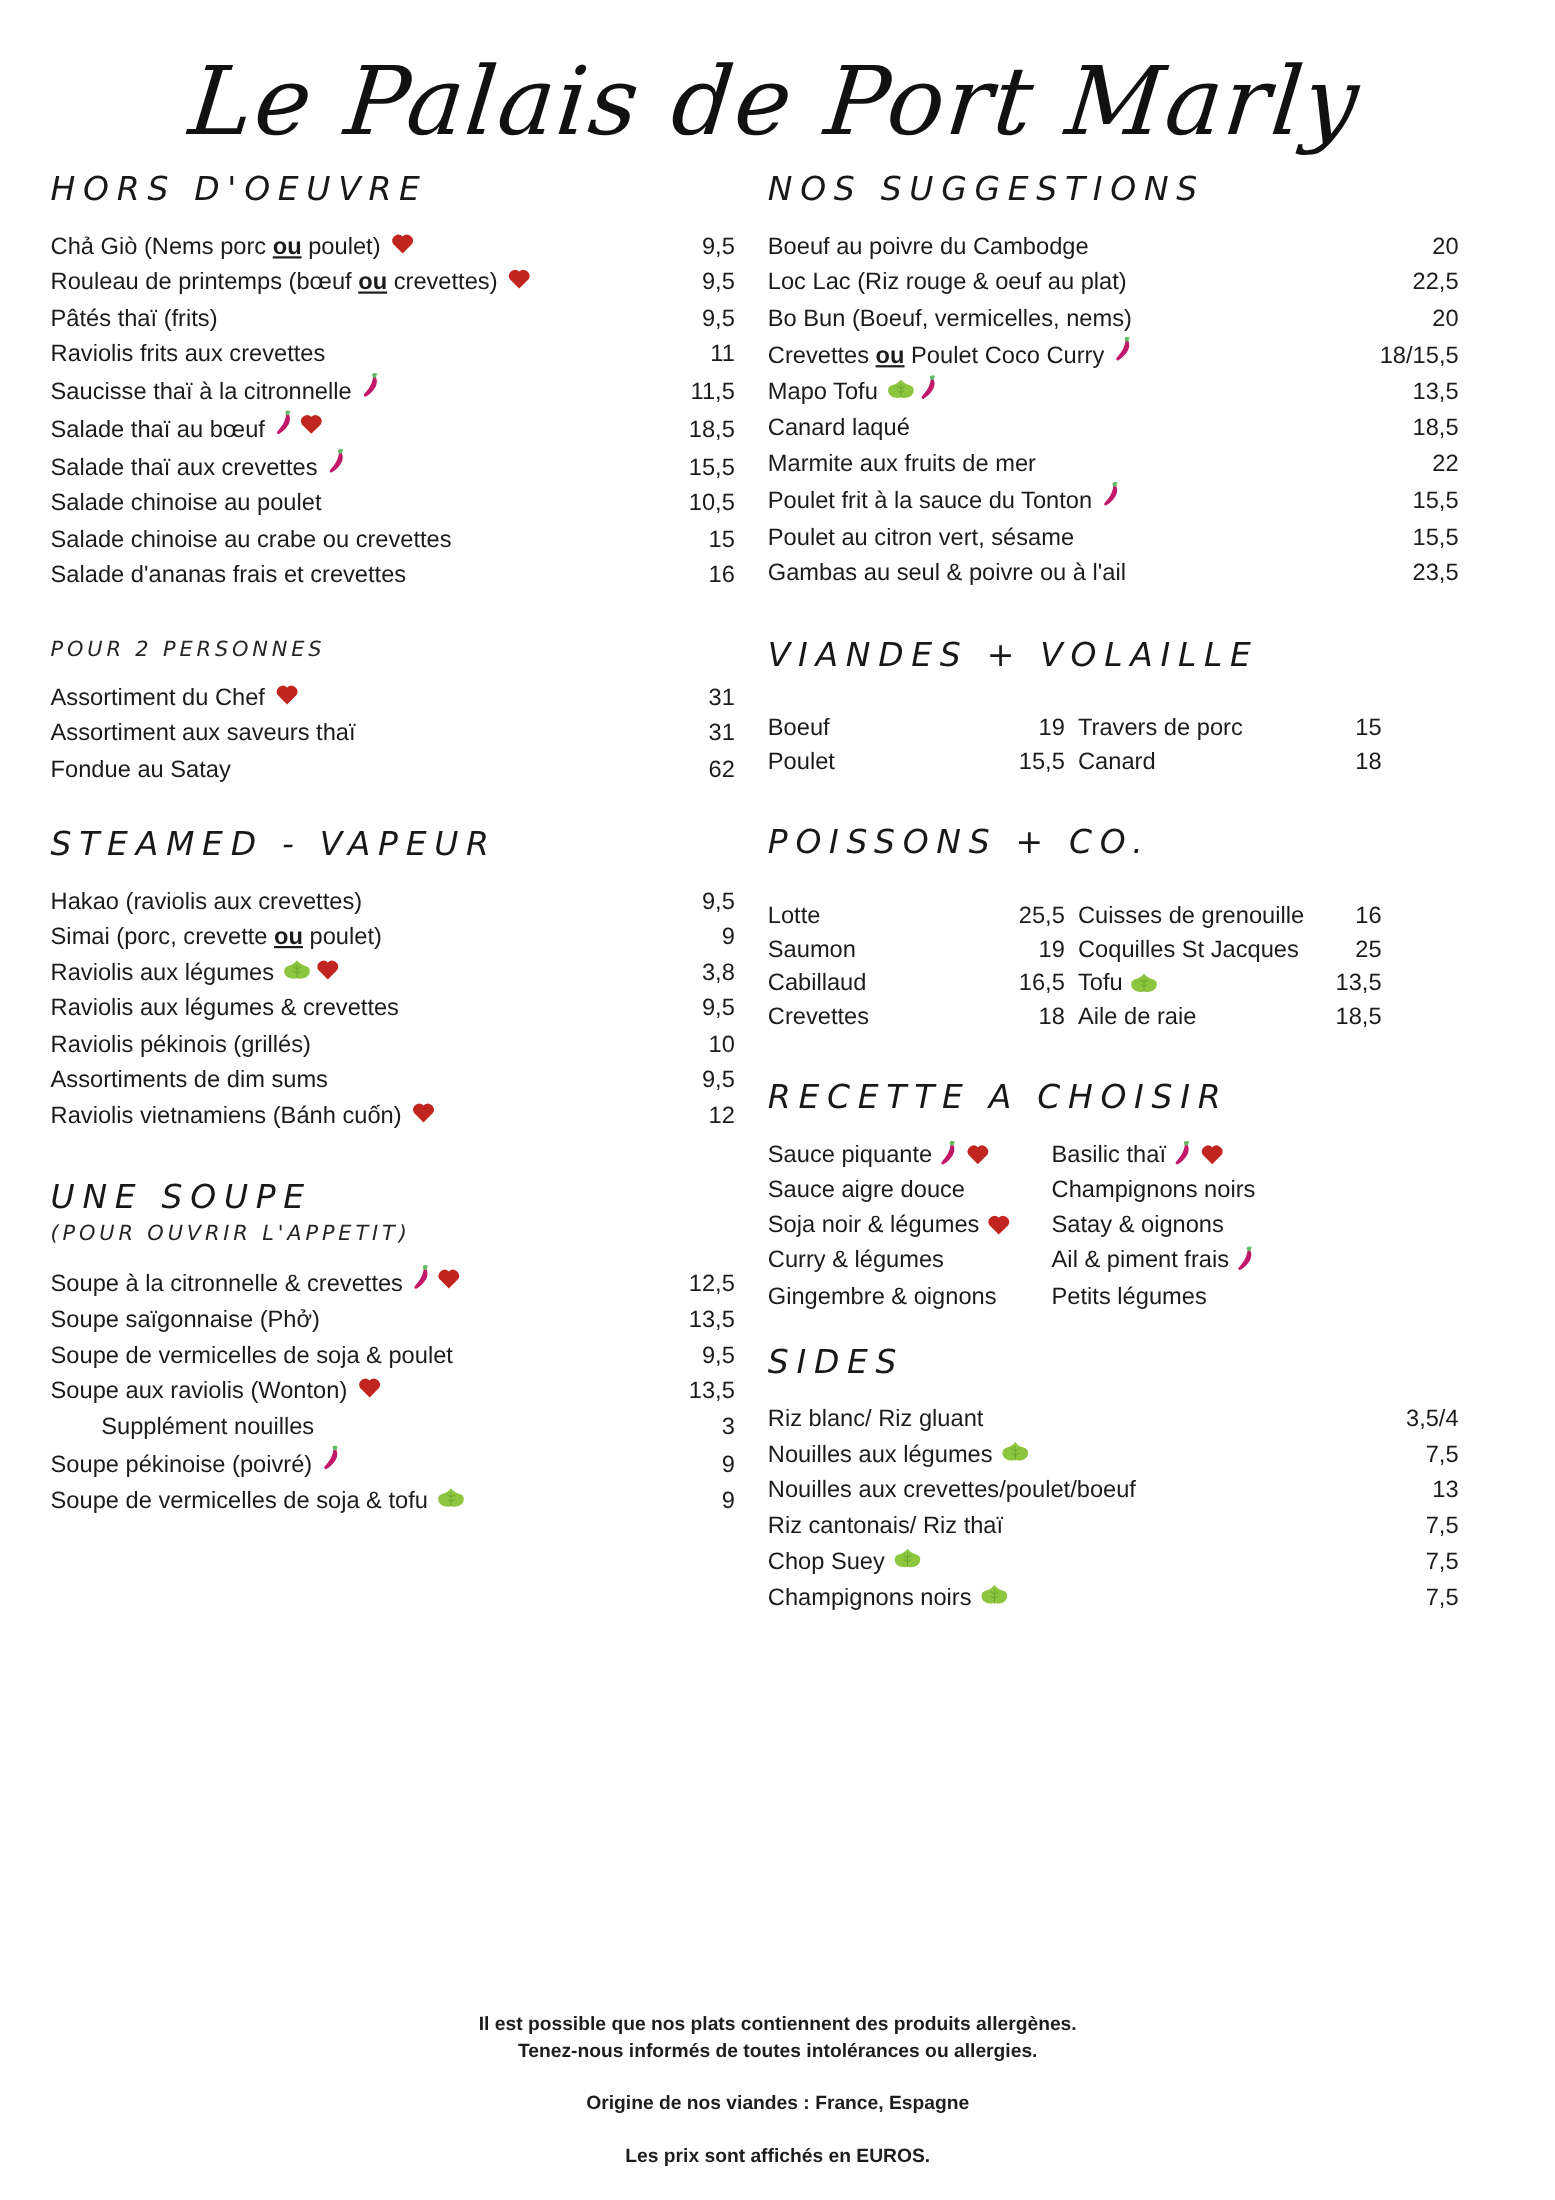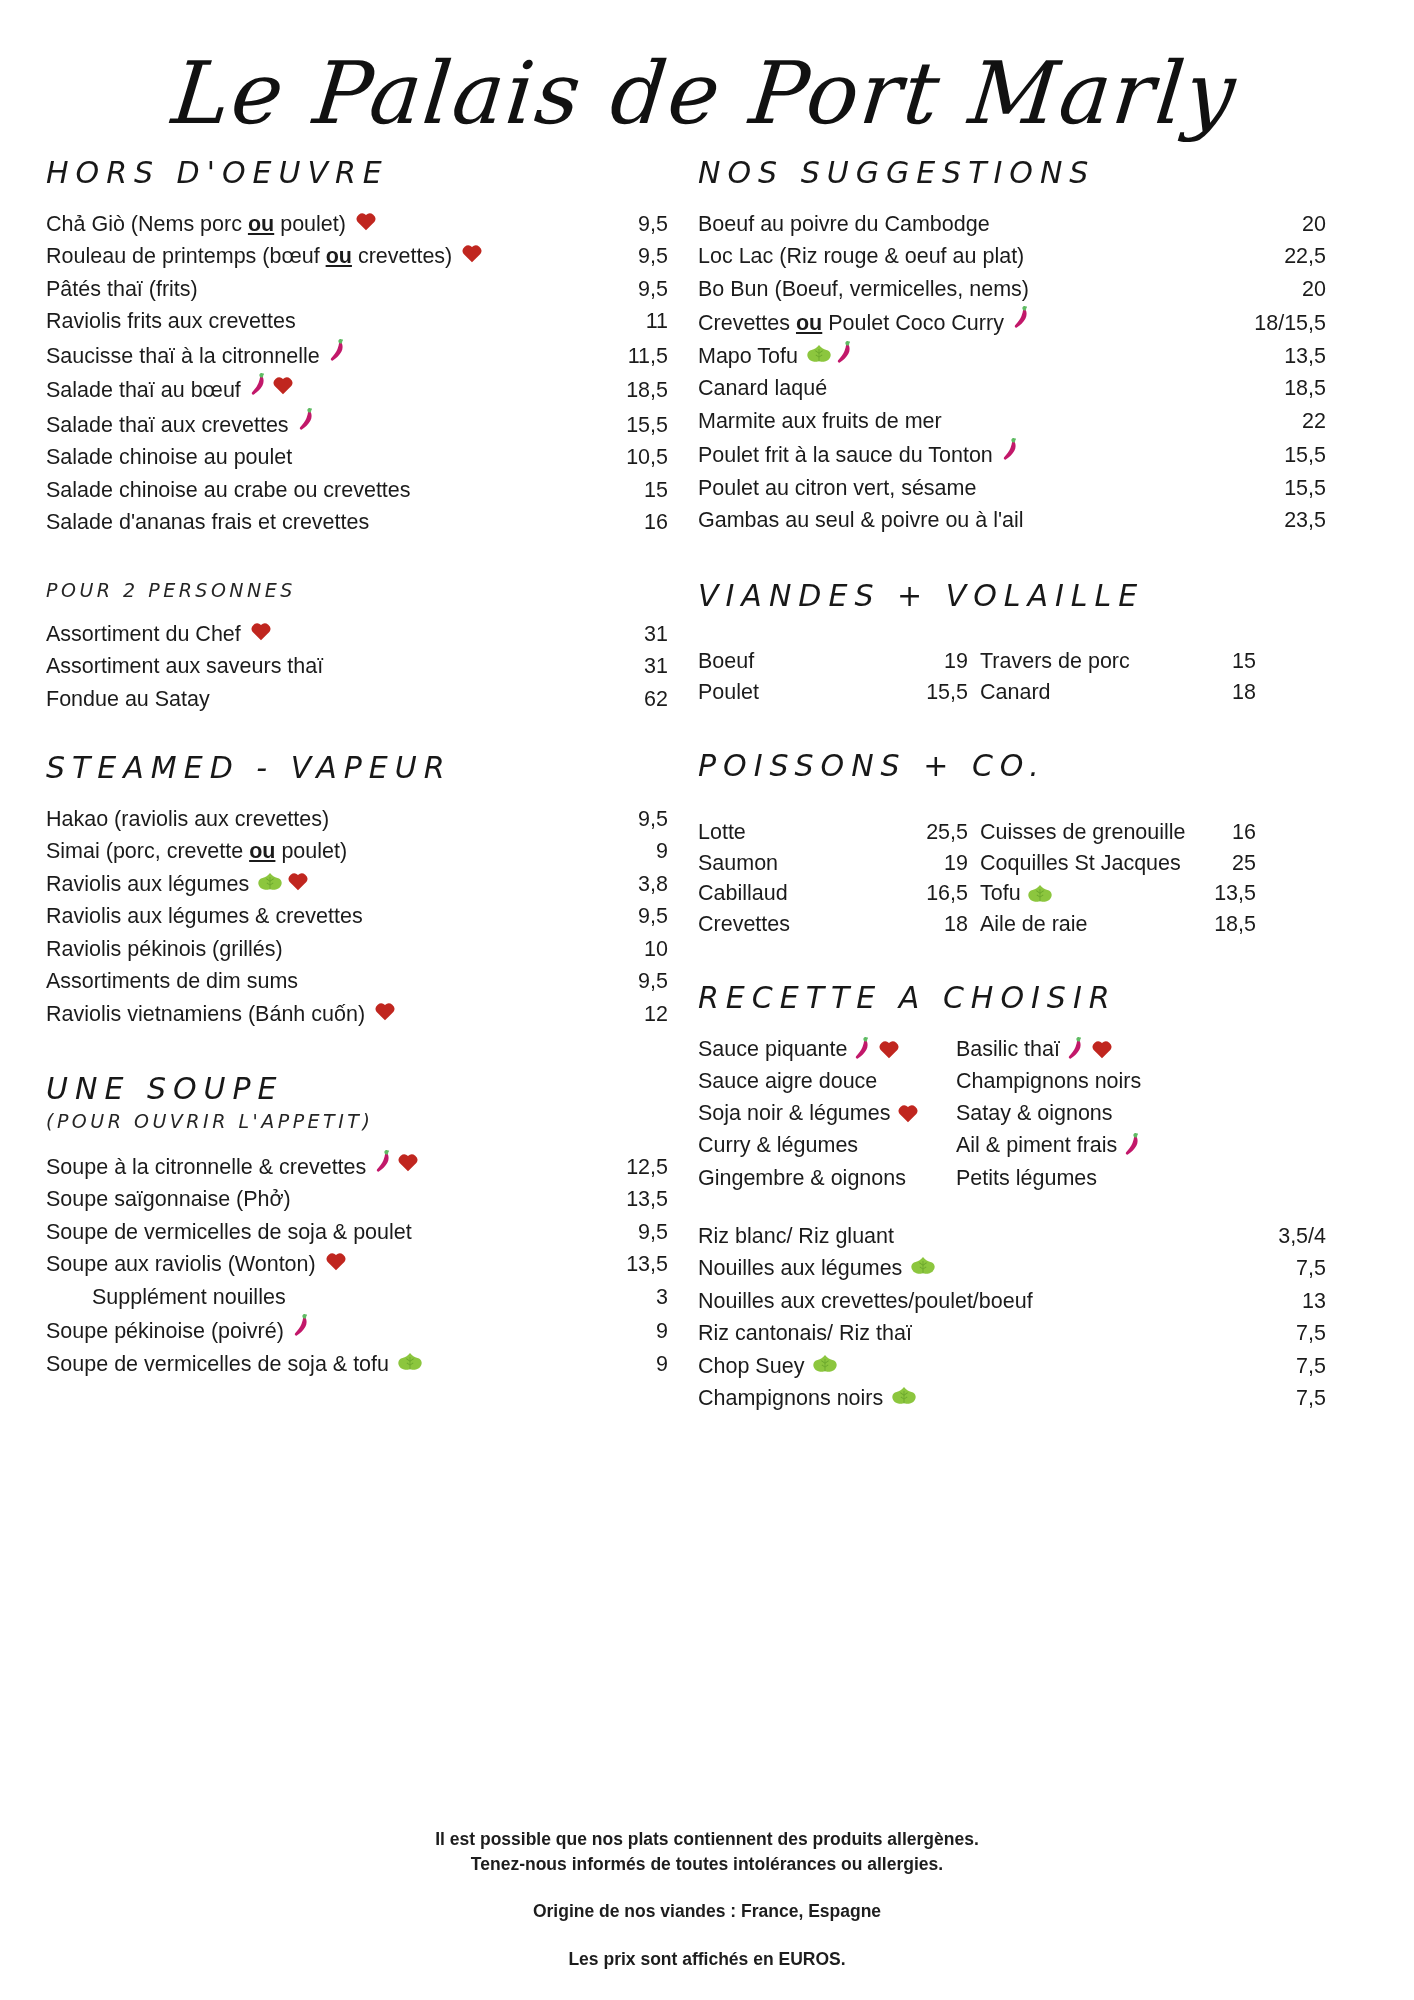--- a/index.html
+++ b/index.html
@@ -620,20 +620,21 @@
           </div>
           <div class="cellbox">
             <span>Gingembre &amp; oignons</span>
           </div>
           <div class="cellbox">
             <span>Petits légumes</span>
           </div>
         </div>
       </div>
       <div class="sec-block sec-gap-sm">
+        <div class="sec-head">SIDES</div>
         <div class="items">
           <div class="row">
             <span class="nm">Riz blanc/ Riz gluant</span>
             <span class="dots"></span>
             <span class="pr">3,5/4</span>
           </div>
           <div class="row">
             <span class="nm">Nouilles aux légumes</span>
             <span class="icons">
               <span class="ico">

